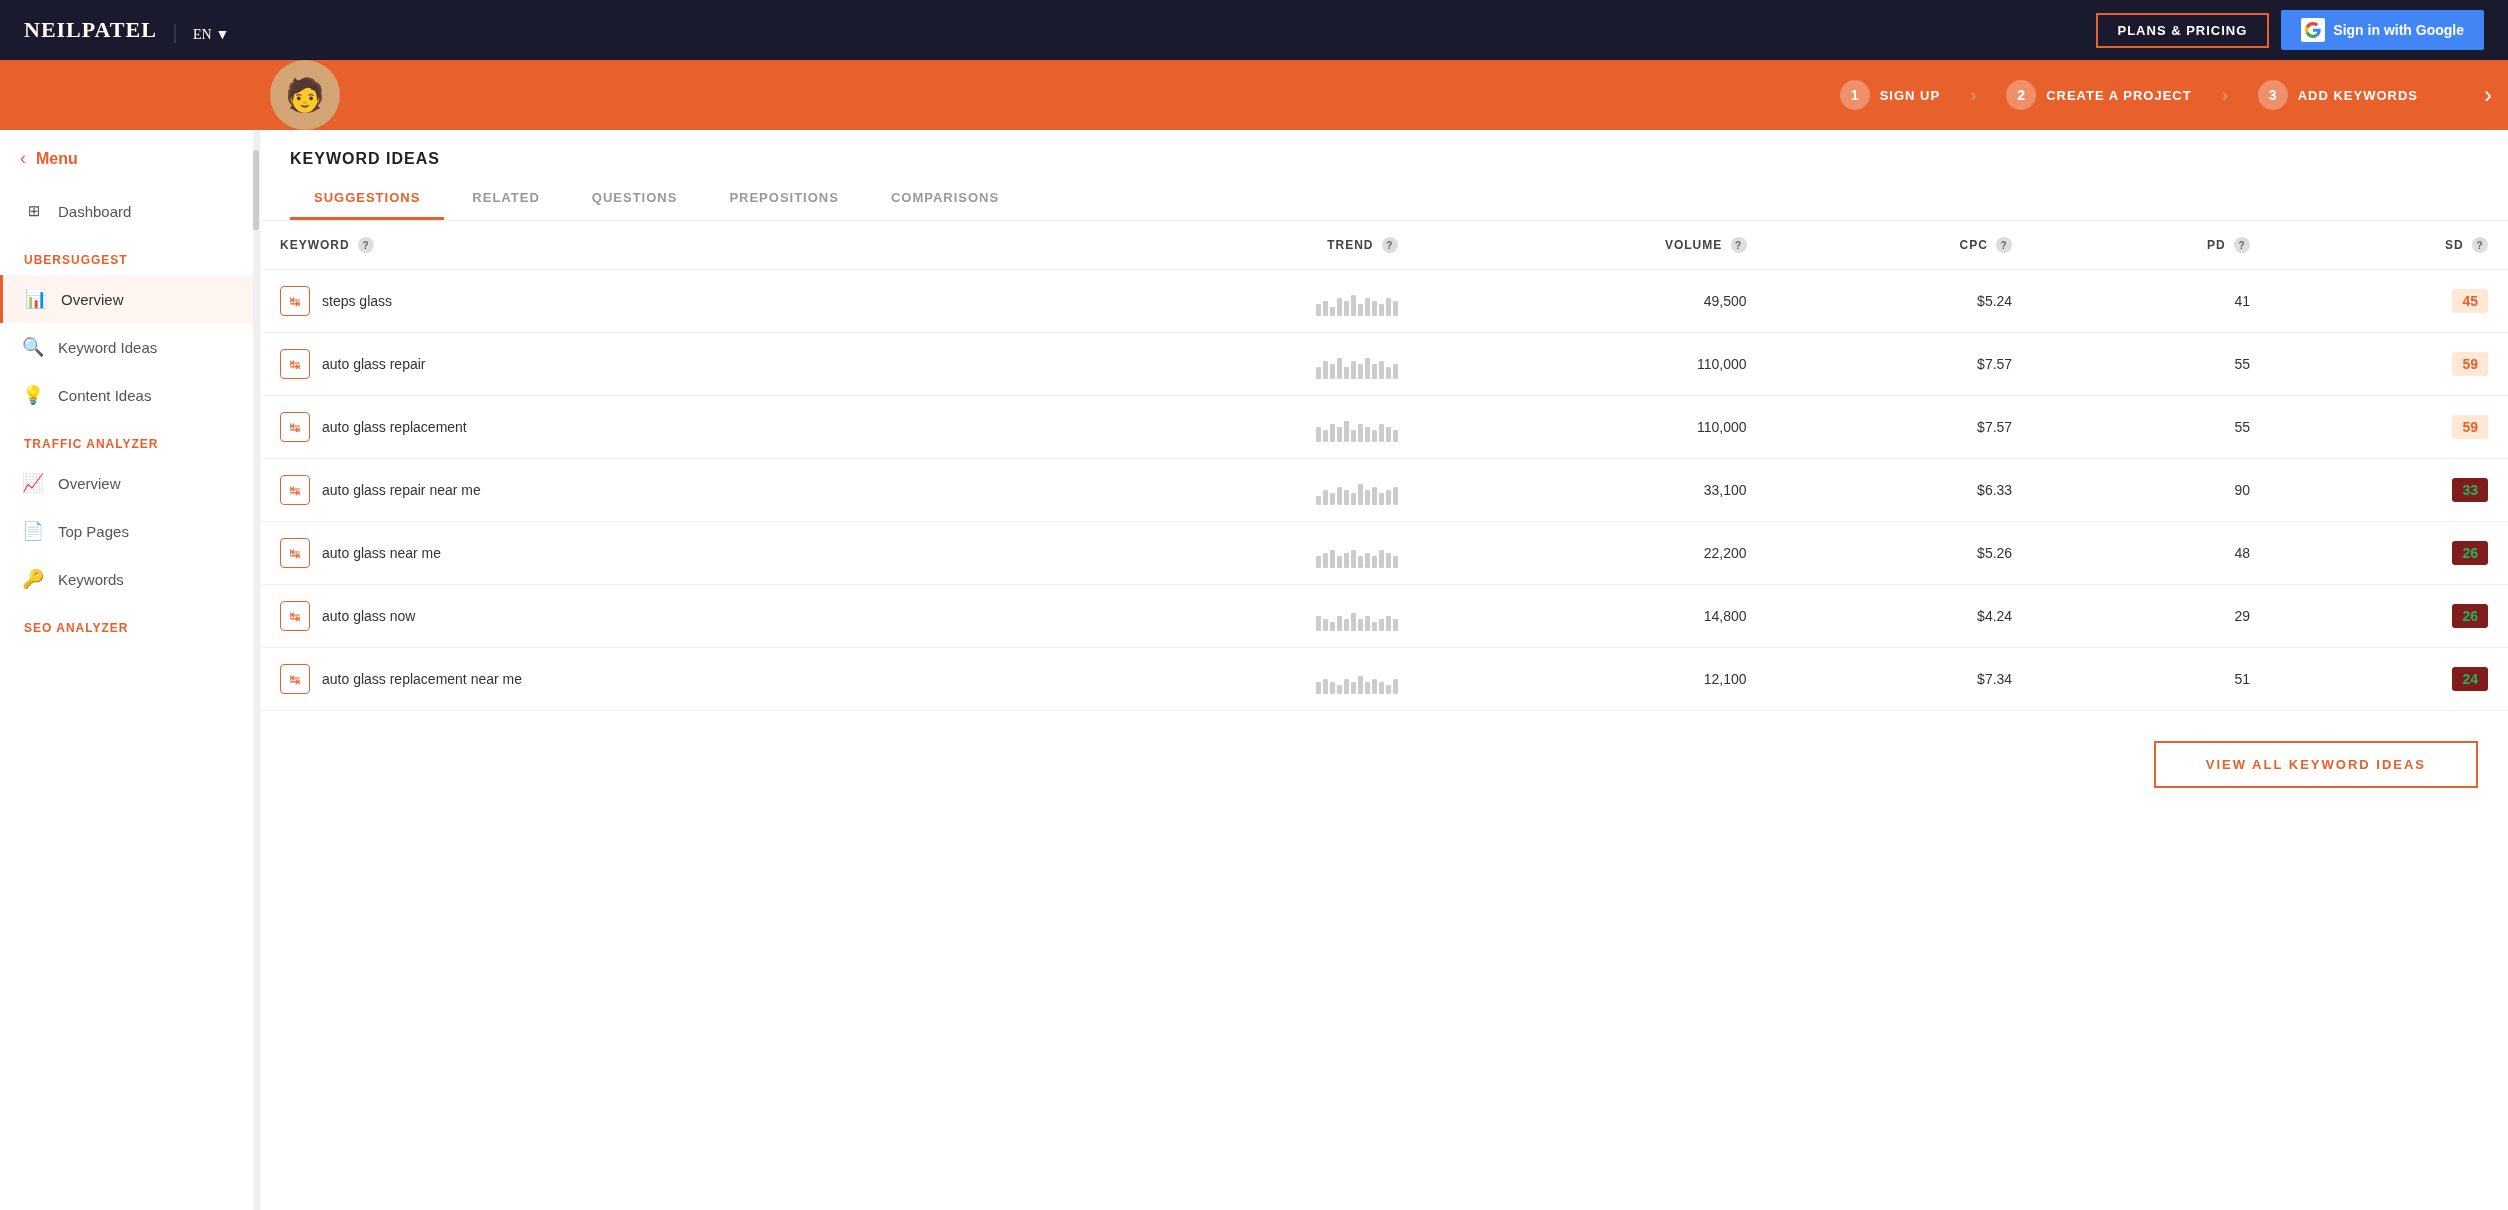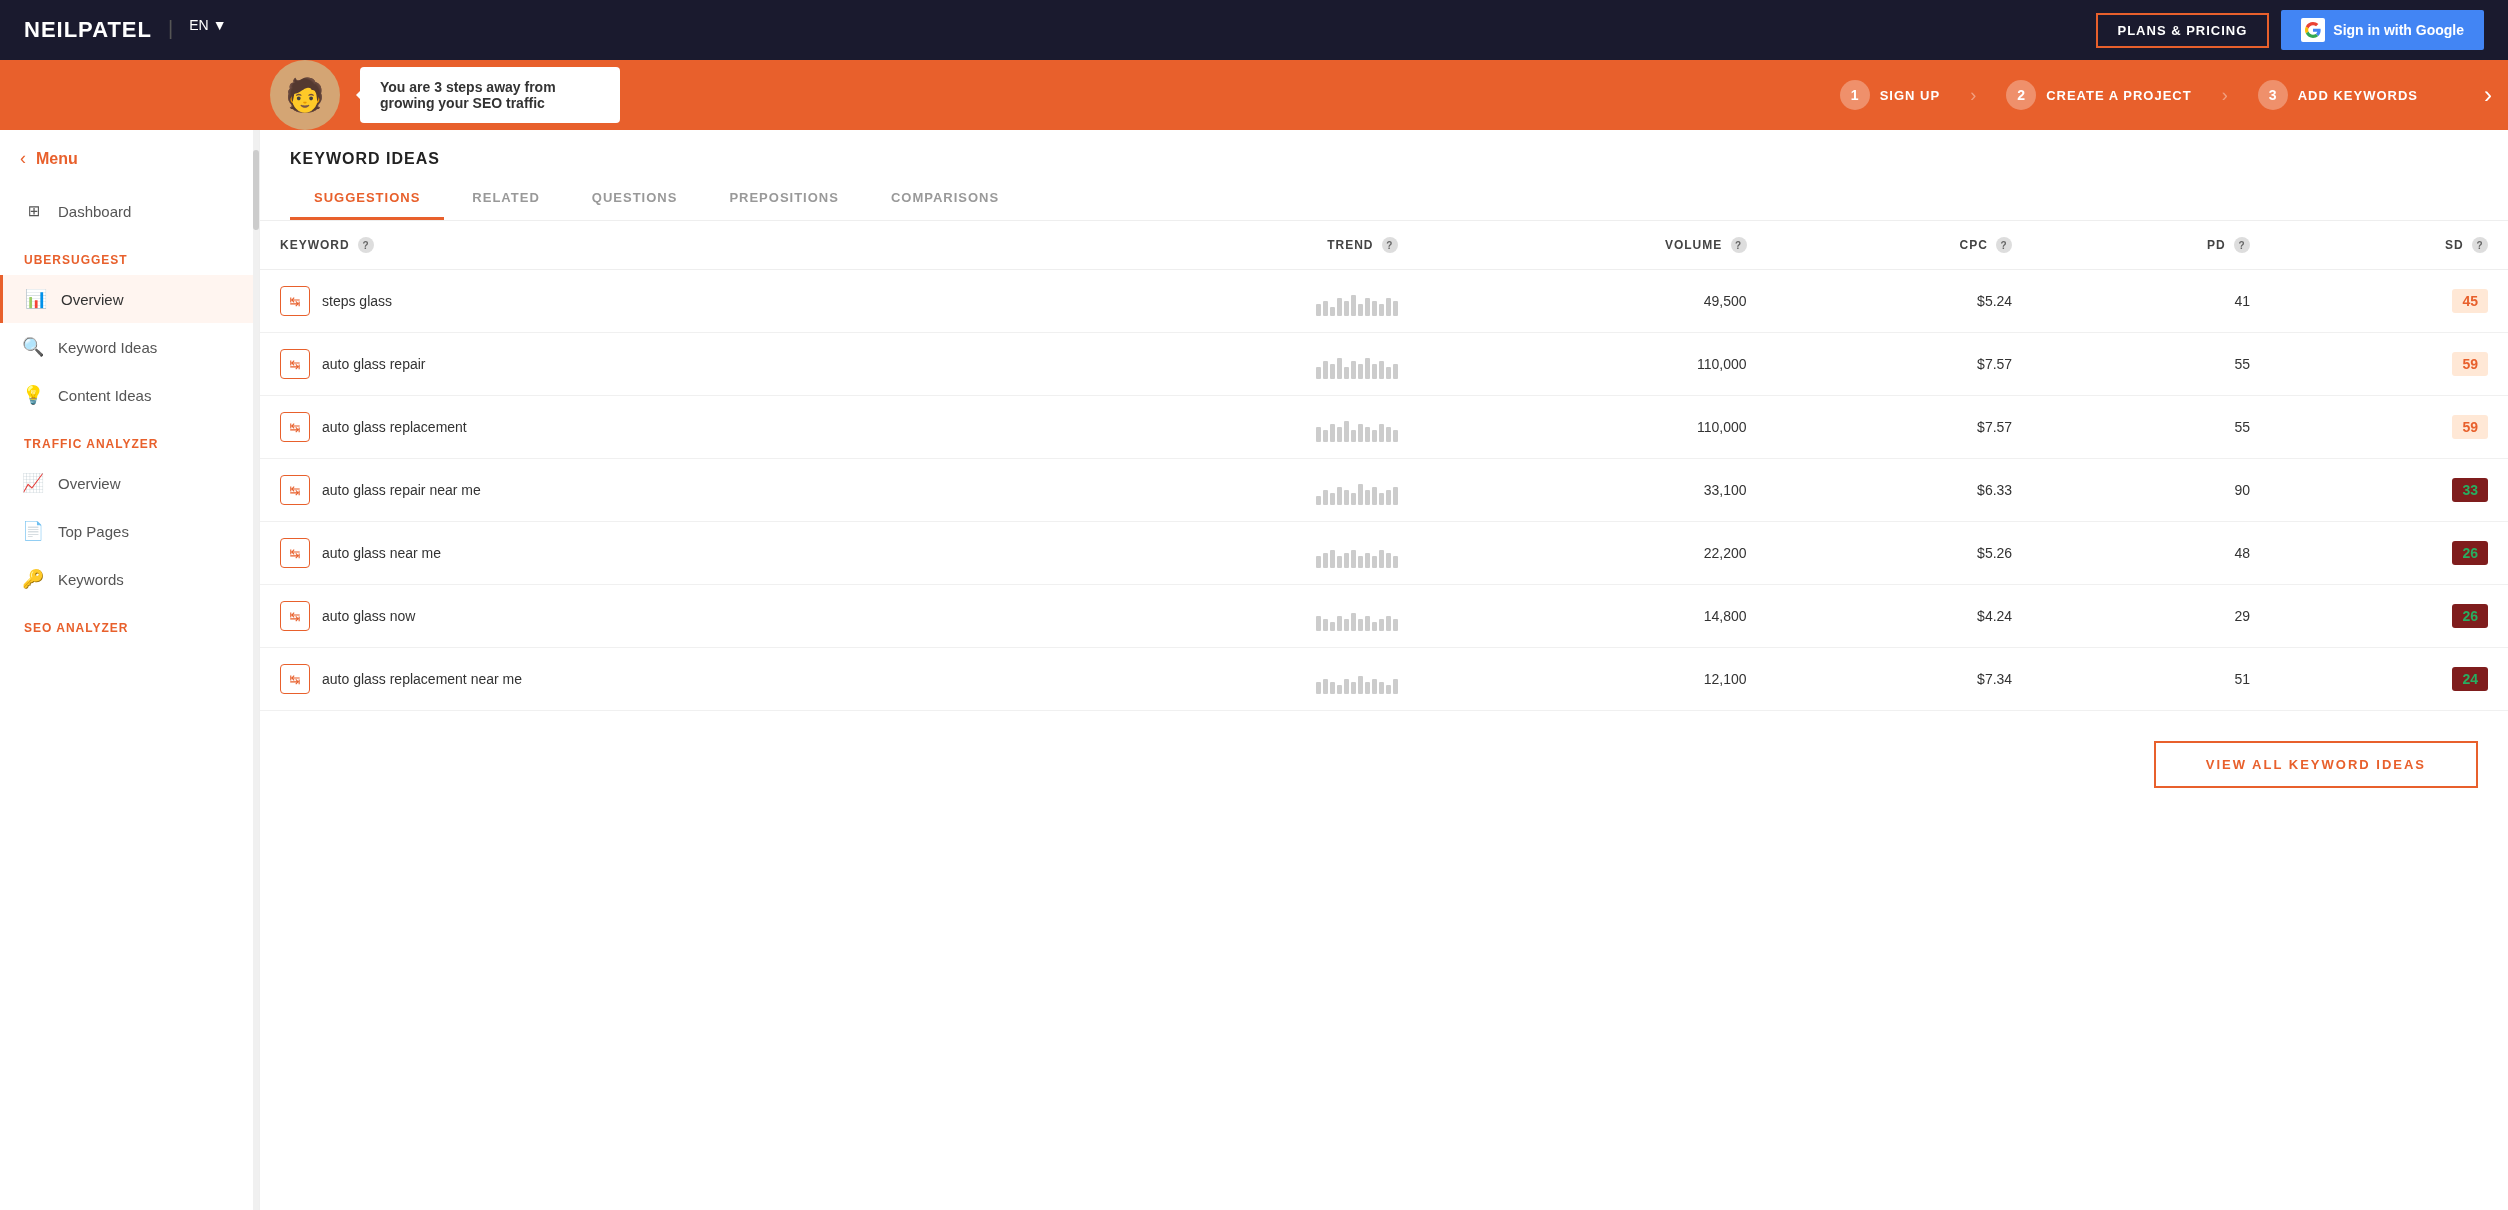--- a/index.html
+++ b/index.html
@@ -7,21 +7,21 @@
 
     
     .top-nav {
       background: #1a1a2e;
       display: flex;
       align-items: center;
       padding: 0 24px;
       height: 60px;
       justify-content: space-between;
     }
-    .top-nav-left { display: flex; align-items: flex-start; gap: 16px; }
+    .top-nav-left { display: flex; align-items: flex-end; gap: 16px; font-family: Liberation Serif, serif; }
     .logo { color: #fff; font-size: 22px; font-weight: 900; letter-spacing: 1px; }
     .nav-divider { color: #555; font-size: 20px; }
     .lang-selector { color: #fff; font-size: 14px; display: flex; align-items: center; gap: 4px; cursor: pointer; }
     .top-nav-right { display: flex; align-items: center; gap: 12px; padding-left: 40px; }
     .plans-btn {
       border: 2px solid #e8602c;
       color: #fff;
       background: transparent;
       padding: 8px 20px;
       font-size: 13px;
@@ -362,23 +362,20 @@
           <path fill="#34A853" d="M24 48c6.48 0 11.93-2.13 15.89-5.81l-7.73-6c-2.18 1.48-4.97 2.35-8.16 2.35-6.26 0-11.57-4.22-13.47-9.91l-7.98 6.19C6.51 42.62 14.62 48 24 48z"></path>
         </svg>
       </span>
       <span>Sign in with Google</span>
     </button>
   </div>
 </nav>
 
 <div class="onboarding-banner">
   <div class="person-avatar">🧑</div>
-  <div class="speech-bubble">
-    <span>You are 3 steps away from growing your SEO traffic</span>
-  </div>
   <div class="steps-container">
     <div class="step-item">
       <div class="step-number">1</div>
       <span class="step-label">SIGN UP</span>
     </div>
     <span class="step-divider">›</span>
     <div class="step-item">
       <div class="step-number">2</div>
       <span class="step-label">CREATE A PROJECT</span>
     </div>

